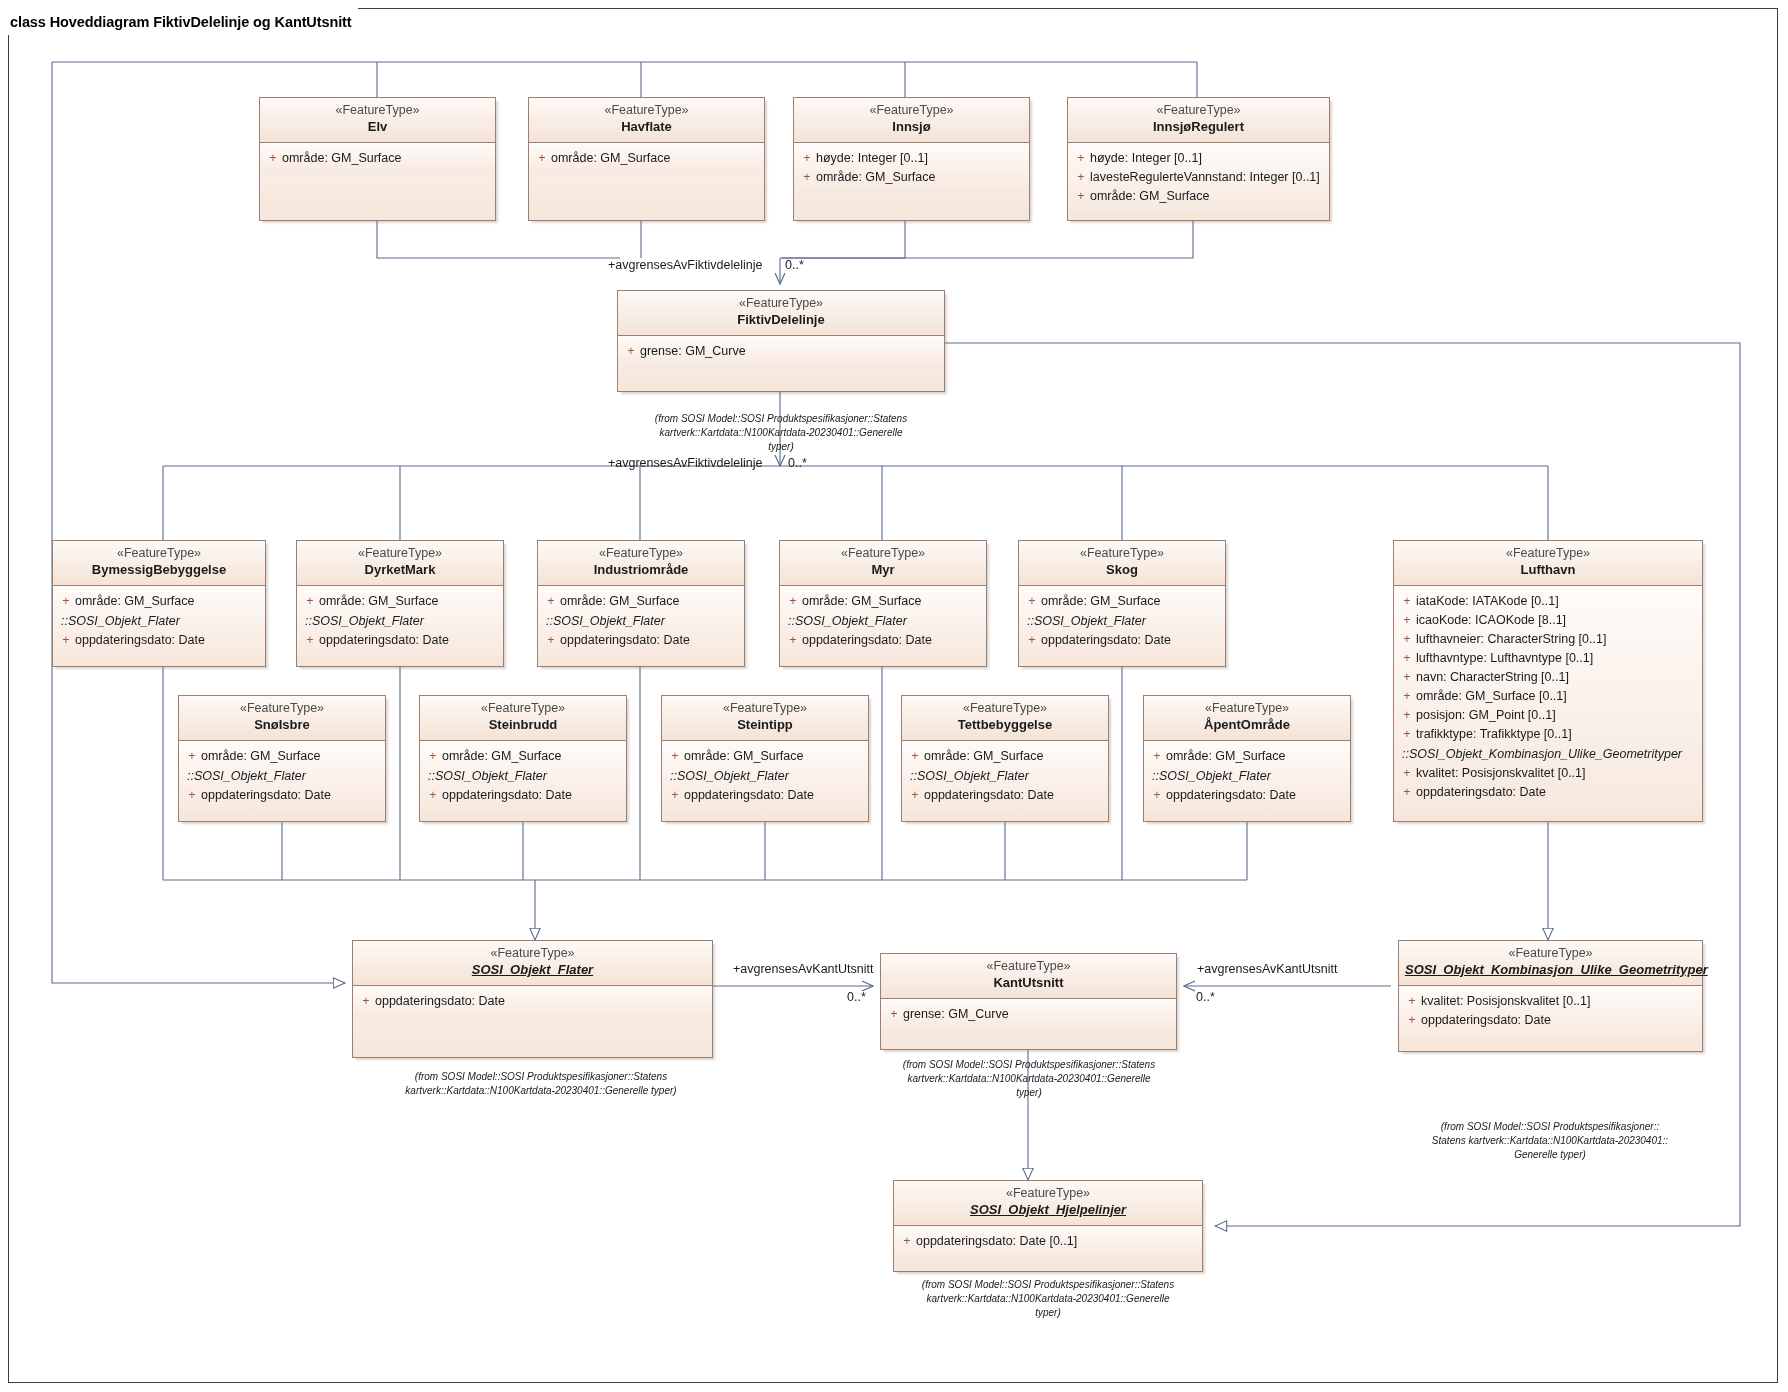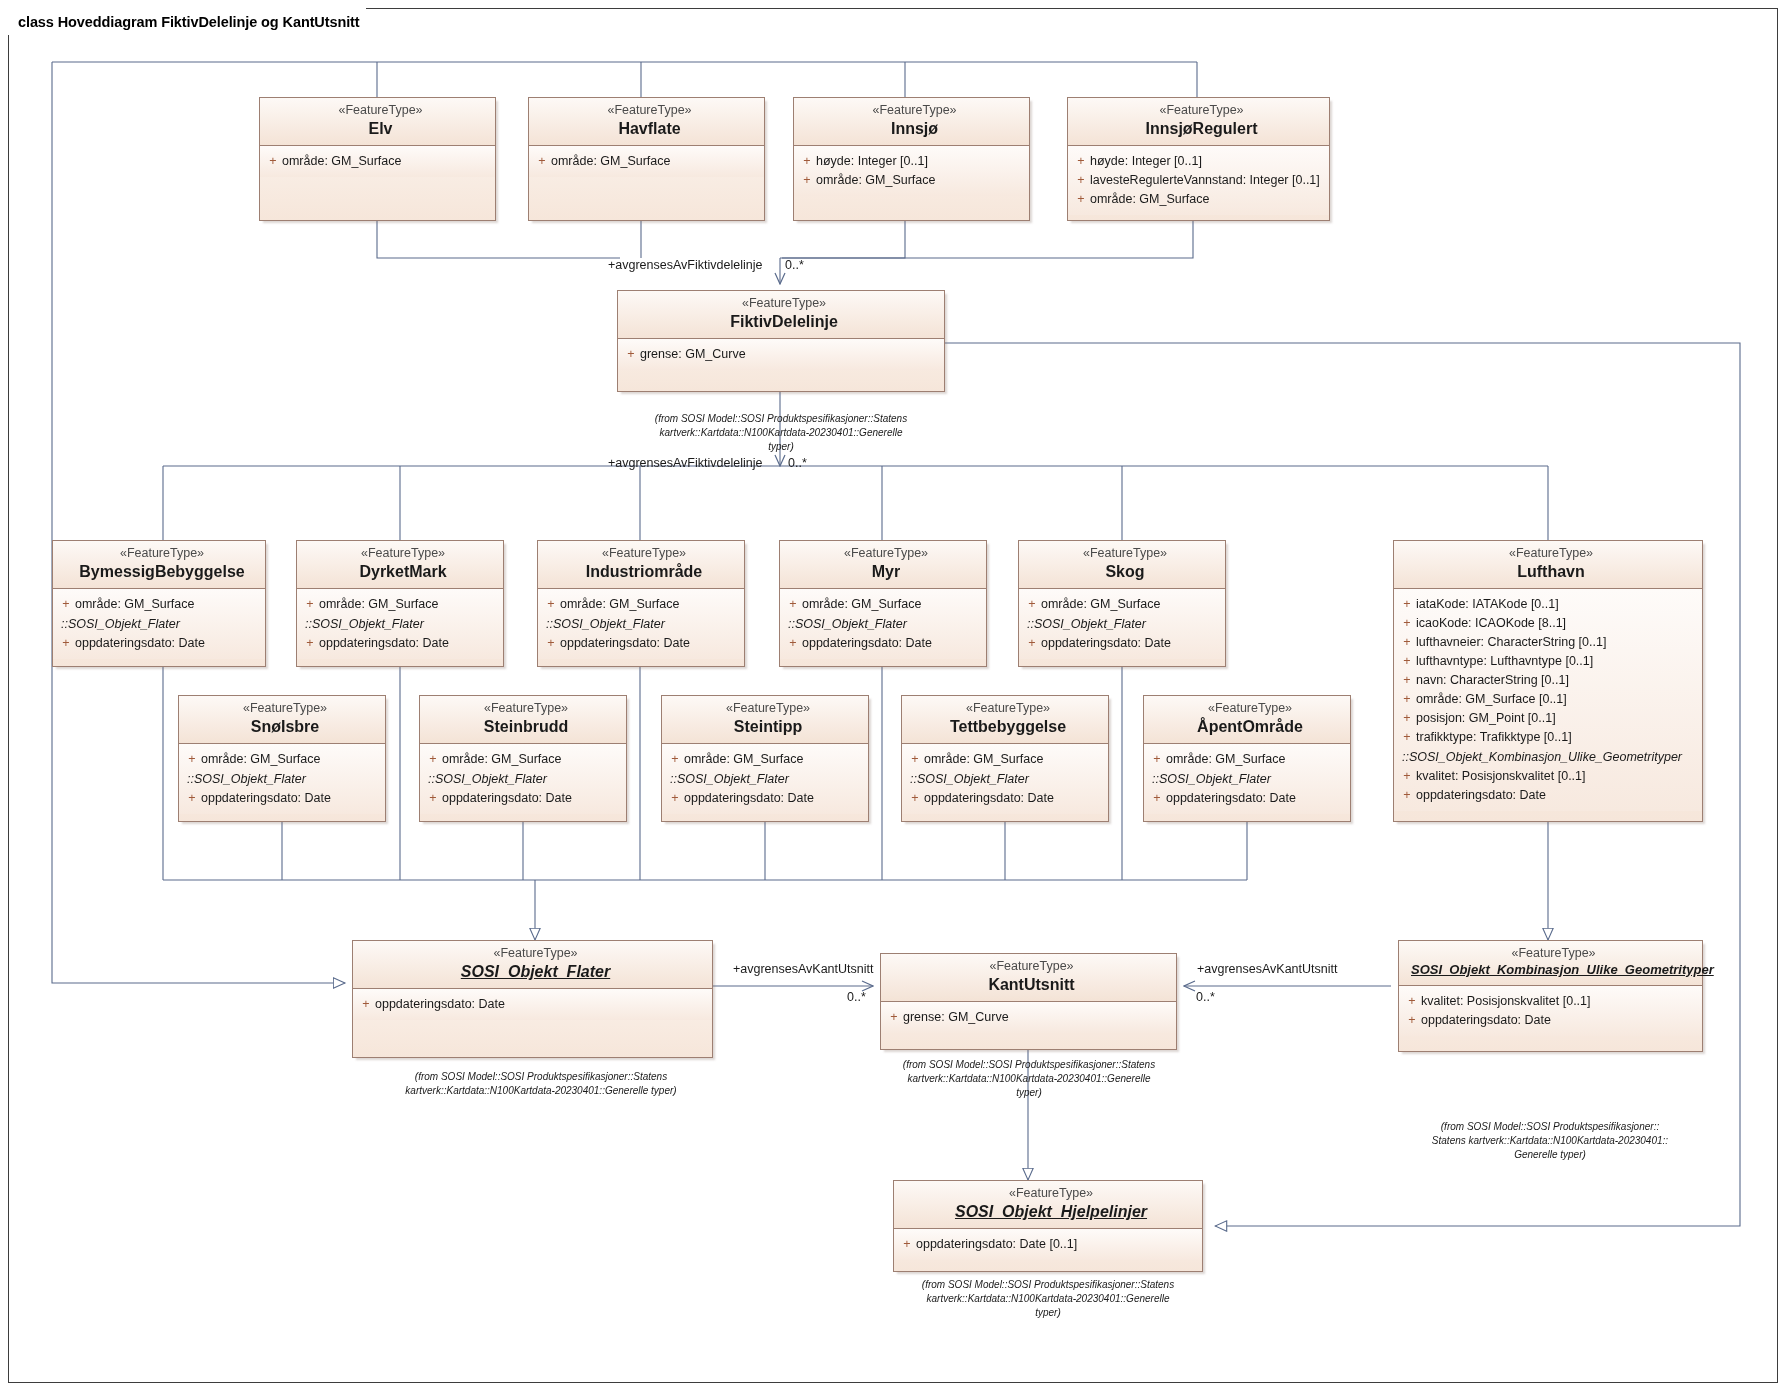--- a/index.html
+++ b/index.html
@@ -24,21 +24,21 @@
     position: absolute;
     left: 8px;
     top: 8px;
     width: 1770px;
     height: 1375px;
     border: 1px solid #3d3d3d;
     box-sizing: border-box;
   }
   #frame-tab {
     position: absolute;
-    left: 8px;
+    left: 0;
     top: 8px;
     height: 27px;
     box-sizing: border-box;
     background: #ffffff;
     border-right: none;
     display: flex;
     align-items: center;
     padding: 0 6px 0 10px;
     z-index: 3;
   }
@@ -55,32 +55,32 @@
     position: absolute;
     box-sizing: border-box;
     border: 1px solid #9d7f72;
     background: linear-gradient(to bottom, #fdf8f4 0%, #f6e6da 100%);
     box-shadow: 3px 3px 2px -1px rgba(140,120,110,0.30);
     z-index: 5;
   }
   .uml-head {
     box-sizing: border-box;
     border-bottom: 1px solid #9d7f72;
-    padding: 5px 6px 6px 12px;
+    padding: 5px 6px 6px 6px;
     text-align: center;
     background: linear-gradient(to bottom, #fdf9f6 0%, #f4e3d6 100%);
   }
   .stereo {
     font-size: 12.5px;
     color: #4a4a4a;
     line-height: 1.25;
     white-space: nowrap;
   }
   .cname {
-    font-size: 16px;
+    font-size: 13px;
     font-weight: bold;
     color: #1a1a1a;
     line-height: 1.3;
     white-space: nowrap;
   }
   .cname.italic { font-style: italic; text-decoration: underline; }
 
   .uml-body {
     padding: 6px 4px 6px 4px;
     background: linear-gradient(to bottom, #fefbf9 0%, #f7e9df 100%);

